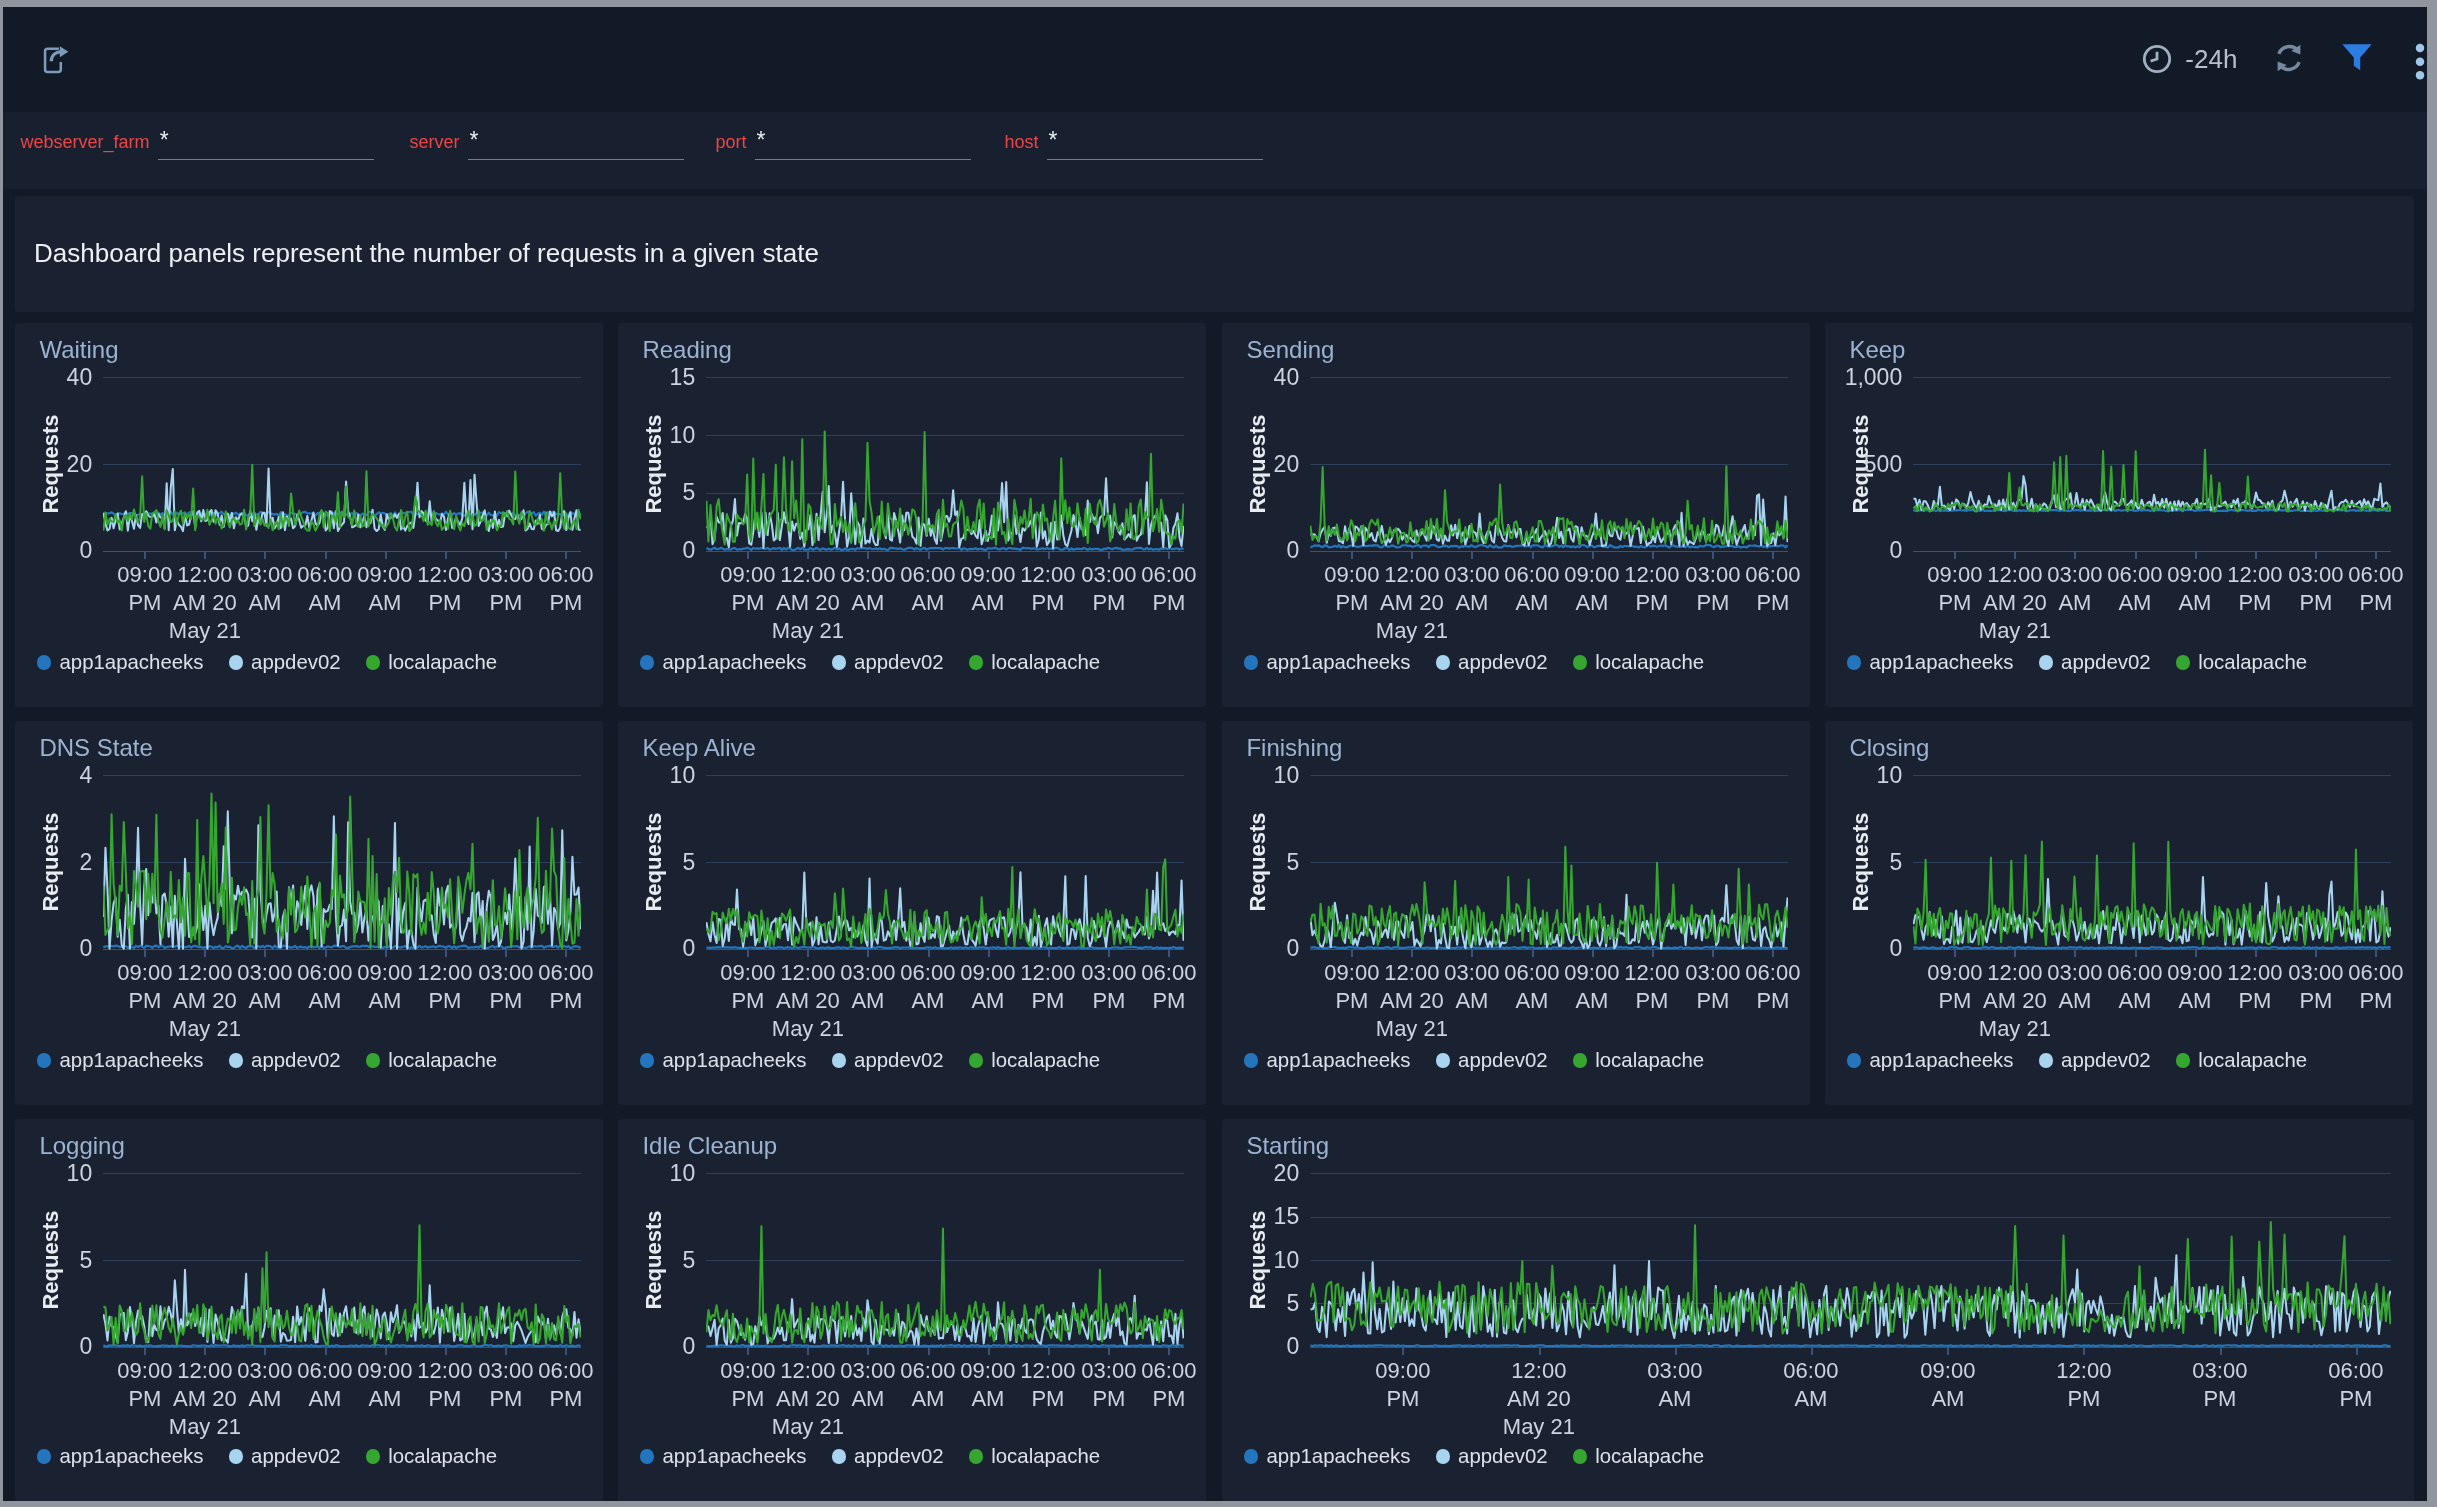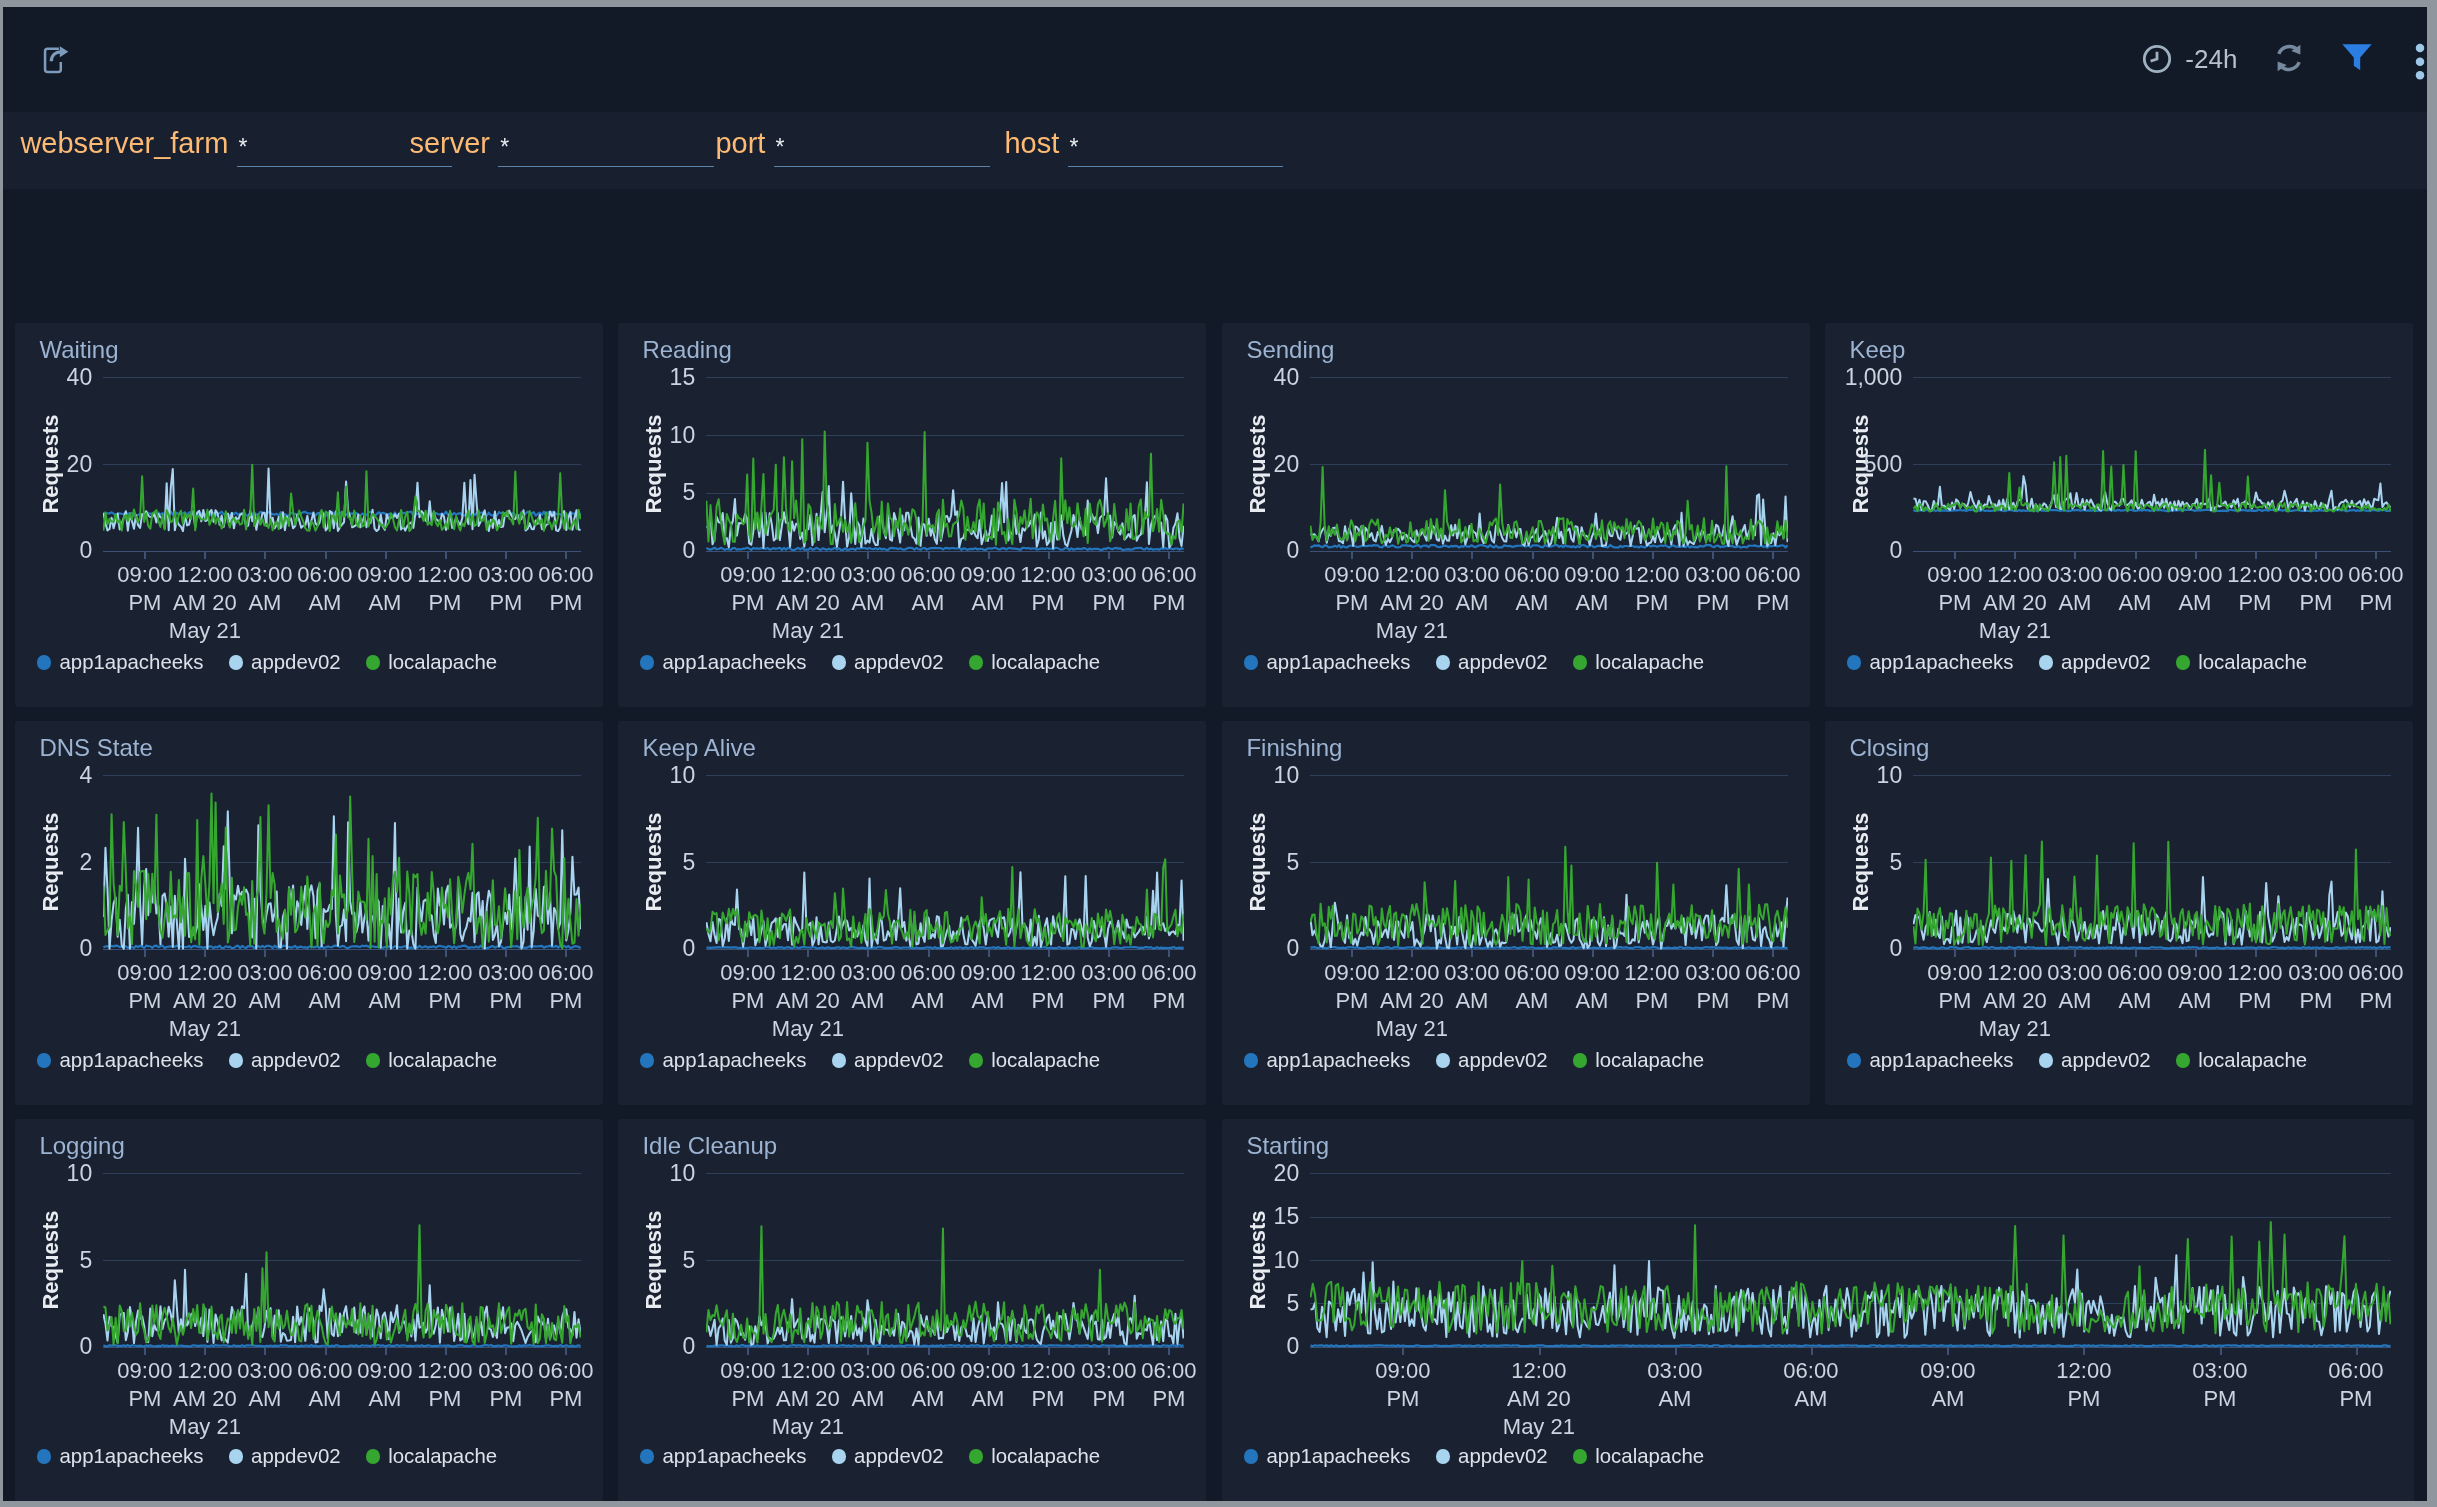--- a/index.html
+++ b/index.html
@@ -11,21 +11,21 @@
   .hdr{position:absolute;left:0;top:0;width:100%;height:105px;background:#121927;
        display:flex;align-items:center;box-sizing:border-box;padding:0 54px 0 17px}
   .hdr-title{font-size:30px;font-weight:400;color:#f3f6f9;letter-spacing:0.3px;margin:0}
   .share{margin-left:18.7px;margin-top:5.1px;cursor:pointer}
   .hdr-right{margin-left:auto;display:flex;align-items:center;gap:34px}
   .timerange{display:flex;align-items:center;gap:12px;color:#b7c1cd;font-size:26px;cursor:pointer}
   .kebab{position:absolute;right:1.7px;top:36px}
 
   .filters{position:absolute;left:0;top:105px;width:100%;height:77px;background:#18202f}
   .ffield{position:absolute;top:15.3px;display:flex;align-items:flex-end;gap:8.5px}
-  .flabel{color:#fdba74;font-size:29px;padding-bottom:6.8px}
+  .flabel{color:#ef4444;font-size:18px;padding-bottom:6.8px}
   .finput{width:214px;border-bottom:1.7px solid #5d83a8;color:#e9edf2;font-size:23px;padding:0 0 5.1px 1.7px}
 
   .txtpanel{position:absolute;left:12px;top:189px;width:2399px;height:116px;background:#1a2231;
             border-radius:3.4px;display:flex;align-items:center}
   .txtpanel span{font-size:26px;color:#edf0f5;margin-left:18.7px}
 
   .panel{position:absolute;background:#1a2231;border-radius:3.4px;overflow:hidden}
   .ptitle{position:absolute;left:24px;top:13.6px;font-size:24px;font-weight:400;color:#9cb3d2;margin:0}
   .ylabel{position:absolute;width:204px;text-align:center;color:#e8ecf1;font-size:22px;font-weight:700;
           transform:translate(-50%,-50%) rotate(-90deg)}
@@ -95,20 +95,23 @@
     <div class="ffield" style="left:712px">
       <span class="flabel">port</span>
       <span class="finput">*</span>
     </div>
     <div class="ffield" style="left:1001px">
       <span class="flabel">host</span>
       <span class="finput">*</span>
     </div>
   </div>
 
+  <div class="txtpanel">
+    <span>Dashboard panels represent the number of requests in a given state</span>
+  </div>
 
   <div id="panels">
   <section class="panel" style="left: 12px; top: 316px; width: 588px; height: 384px;">
     <h2 class="ptitle">Waiting</h2>
     <div class="ylabel" style="left: 36px; top: 141px;">Requests</div>
     <div class="legend" style="top: 328px;">
           <span class="litem">
             <span class="ldot" style="background: rgb(35, 118, 189);"></span>
             <span>app1apacheeks</span>
           </span>

